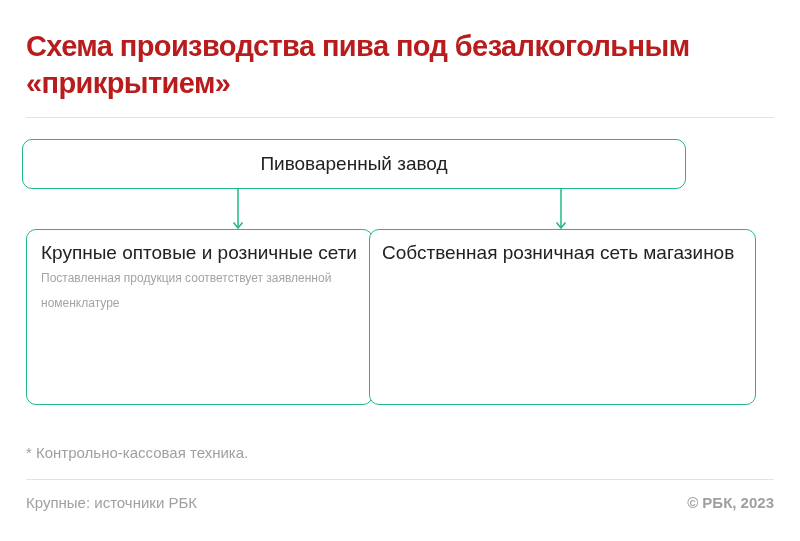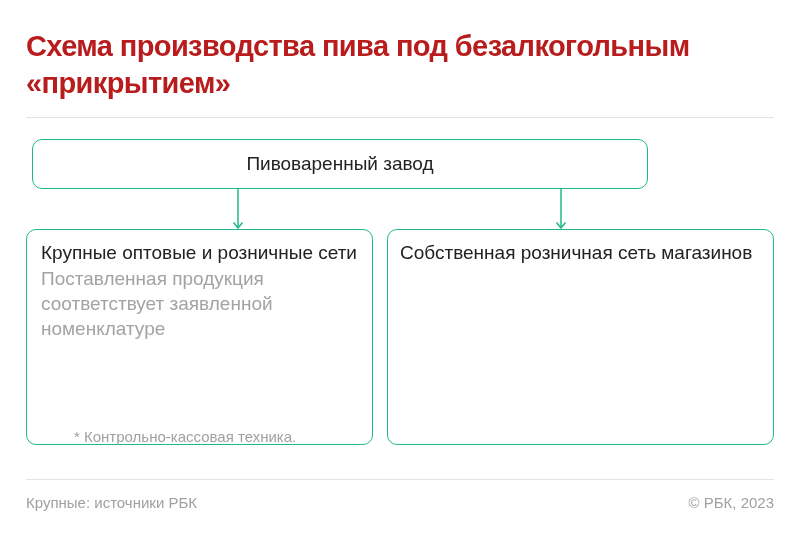--- a/index.html
+++ b/index.html
@@ -12,37 +12,37 @@
     font-weight: bold; font-size: 29px; line-height: 37px;
     color: #b91c1c; letter-spacing: -0.6px;
   }
   .hr { position: absolute; left: 26px; width: 748px; height: 1px; background: #e3e3e3; }
   .hr.top { top: 117px; }
   .hr.bottom { top: 479px; }
 
   .box {
     position: absolute; border: 1.5px solid #1fb88b; border-radius: 10px; background: #ffffff;
   }
-  .box.factory { left: 32px; top: 139px; width: 616px; height: 50px; display: flex; align-items: center; justify-content: center; }
+  .box.factory { left: 22px; top: 139px; width: 664px; height: 50px; display: flex; align-items: center; justify-content: center; }
   .box.factory span { font-size: 19px; color: #222222; }
 
-  .box.child { top: 229px; height: 216px; width: 347px; padding: 10px 12px 0 14px; }
+  .box.child { top: 229px; height: 176px; width: 347px; padding: 10px 12px 0 14px; }
   .box.left { left: 26px; }
-  .box.right { left: 387px; width: 387px; padding-left: 12px; }
+  .box.right { left: 369px; width: 387px; padding-left: 12px; }
 
   .child-title { font-size: 19px; line-height: 25px; color: #222222; }
-  .child-desc { font-size: 19px; line-height: 25px; color: #a3a3a3; margin-top: 1px; }
+  .child-desc { font-size: 12px; line-height: 25px; color: #a3a3a3; margin-top: 1px; }
 
   .arrow { position: absolute; top: 189px; width: 12px; height: 40px; }
   .arrow.a1 { left: 232px; }
   .arrow.a2 { left: 555px; }
 
-  .footnote { position: absolute; left: 26px; top: 428px; font-size: 15px; color: #a0a0a0; margin-left: 48px; }
+  .footnote { position: absolute; left: 26px; top: 444px; font-size: 15px; color: #a0a0a0; }
   .source { position: absolute; left: 26px; top: 494px; font-size: 15px; color: #a0a0a0; }
-  .copyright { position: absolute; right: 26px; top: 494px; font-size: 15px; color: #a0a0a0; }
+  .copyright { position: absolute; right: 26px; top: 494px; font-size: 15px; color: #a0a0a0; font-weight: bold; }
 </style>
 </head>
 <body>
 
 <h1 class="title">Схема производства пива под безалкогольным «прикрытием»</h1>
 <div class="hr top"></div>
 
 <div class="box factory">
   <span>Пивоваренный завод</span>
 </div>

